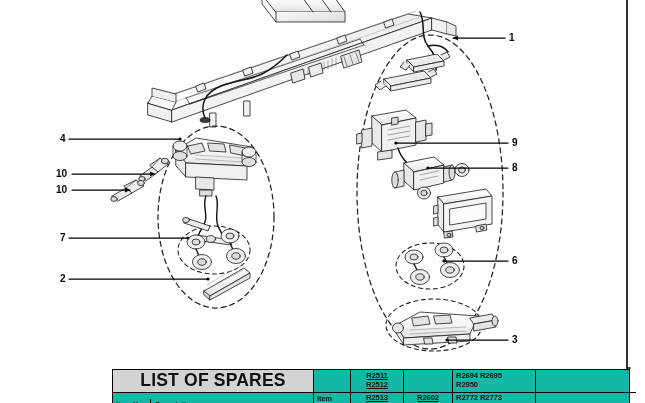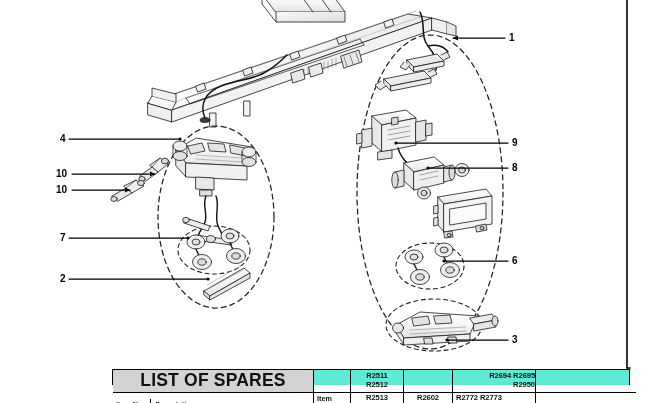--- a/index.html
+++ b/index.html
@@ -8,36 +8,36 @@
        font-family:"Liberation Sans",sans-serif;color:#111;}
   #root{position:relative;width:645px;height:403px;background:#fff;}
   svg.layer{position:absolute;left:0;top:0;width:645px;height:403px;}
 
   
   .callout{position:absolute;font-family:"Liberation Sans",sans-serif;
            font-size:10px;font-weight:bold;color:#000;line-height:10px;
            letter-spacing:0px;white-space:nowrap;}
 
   
-  #spares{position:absolute;left:112px;top:369px;width:518px;height:16px;
+  #spares{position:absolute;left:112px;top:369px;width:518px;height:34px;
           box-sizing:border-box;border:1.6px solid #000;border-bottom:none;
-          background:#5eead4;}
+          background:#14b8a6;}
   #spares table{border-collapse:collapse;width:100%;height:100%;
                 table-layout:fixed;}
   #spares td{border-right:1.4px solid #000;vertical-align:top;padding:0;}
   #spares td.last{border-right:none;}
   .title-cell{background:#d3d3d3;text-align:center;}
   .title-text{font-size:17.5px;font-weight:bold;letter-spacing:.2px;
               line-height:19px;padding-top:1px;display:block;
               font-family:"Liberation Sans",sans-serif;}
   .hdr-row td{border-top:1.4px solid #000;}
   .hdr-text{font-size:7.2px;font-weight:bold;padding:1px 0 0 3px;display:block;}
   .pn{font-size:7.6px;font-weight:bold;line-height:7.9px;
       padding:1.5px 0 0 3px;display:block;letter-spacing:-.1px;}
-  .pn-c{text-align:center;padding-left:0;}
+  .pn-c{text-align:center;padding-left:0;text-decoration:underline;}
 </style>
 </head>
 <body>
 
 <div id="root">
 
   <svg class="layer" viewBox="0 0 645 403">
     <defs>
       <linearGradient id="metal" x1="0" y1="0" x2="0" y2="1">
         <stop offset="0%" stop-color="#ffffff"></stop>
@@ -383,21 +383,21 @@
           <tr style="height:22px;">
         <td class="title-cell" style="width:200px;">
           <span class="title-text">LIST OF SPARES</span>
         </td>
         <td style="width:36px;"></td>
         <td style="width:52px;">
           <span class="pn pn-c">R2511</span>
           <span class="pn pn-c">R2512</span>
         </td>
         <td style="width:48px;"></td>
-        <td style="width:82px;text-align:right;">
+        <td style="width:82px;">
           <span class="pn">R2694 R2695</span>
           <span class="pn">R2950</span>
         </td>
         <td class="last" style="width:100px;"></td>
       </tr>
       <tr class="hdr-row" style="height:12px;">
         <td>
           <span class="hdr-text" style="display:inline-block;width:30px;">Item No.</span>
           <span class="hdr-text" style="display:inline-block;border-left:1.4px solid #000;padding-left:4px;">Description</span>
         </td>

